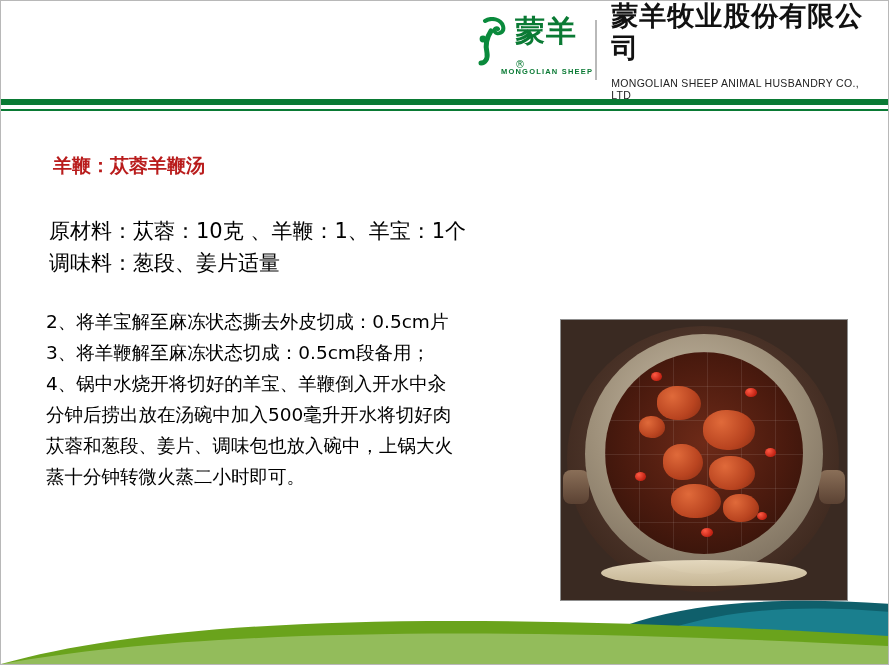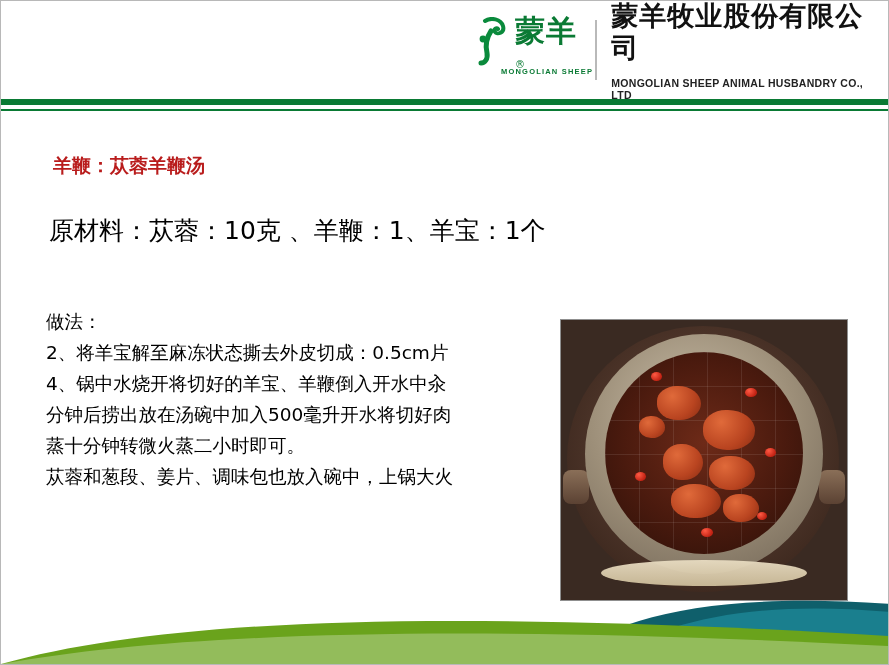--- a/index.html
+++ b/index.html
@@ -89,21 +89,21 @@
     color: #111111;
     letter-spacing: 1px;
     font-family: "DejaVu Sans", sans-serif;
     line-height: 32px;
   }
   .company-en {
     font-size: 10.5px;
     color: #222222;
     letter-spacing: 0.3px;
     margin-top: 13px;
-    font-weight: bold;
+    font-weight: normal;
   }
 
   
   .rule-thick {
     position: absolute;
     left: 0;
     top: 98px;
     width: 889px;
     height: 6px;
     background: #0a7a34;
@@ -125,21 +125,21 @@
     font-size: 19px;
     font-weight: bold;
     color: #b91c1c;
     font-family: "DejaVu Sans", sans-serif;
   }
   .ingredients {
     position: absolute;
     left: 48px;
     top: 214px;
     width: 520px;
-    font-size: 25px;
+    font-size: 21px;
     color: #000000;
     line-height: 32px;
     font-family: "DejaVu Sans", sans-serif;
   }
   .method {
     position: absolute;
     left: 45px;
     top: 305px;
     width: 520px;
     font-size: 18.5px;
@@ -265,29 +265,30 @@
       </div>
     </div>
   </div>
   <div class="rule-thick"></div>
   <div class="rule-thin"></div>
 
   <div class="title">羊鞭：苁蓉羊鞭汤</div>
 
   <div class="ingredients">
     <div>原材料：苁蓉：10克 、羊鞭：1、羊宝：1个</div>
+    <div>调味料：葱段、姜片适量</div>
   </div>
 
   <div class="method">
-    <p>做法：</p>
     <p>2、将羊宝解至麻冻状态撕去外皮切成：0.5cm片</p>
+    <p>3、将羊鞭解至麻冻状态切成：0.5cm段备用；</p>
     <p>4、锅中水烧开将切好的羊宝、羊鞭倒入开水中汆</p>
     <p>分钟后捞出放在汤碗中加入500毫升开水将切好肉</p>
+    <p>苁蓉和葱段、姜片、调味包也放入碗中，上锅大火</p>
     <p>蒸十分钟转微火蒸二小时即可。</p>
-    <p>苁蓉和葱段、姜片、调味包也放入碗中，上锅大火</p>
   </div>
 
   <div class="photo">
     <div class="pot-outer"></div>
     <div class="handle-l"></div>
     <div class="handle-r"></div>
     <div class="pot-rim"></div>
     <div class="broth">
       <div class="grid"></div>
       <div class="chunk" style="left:52px; top:34px; width:44px; height:34px;"></div>

